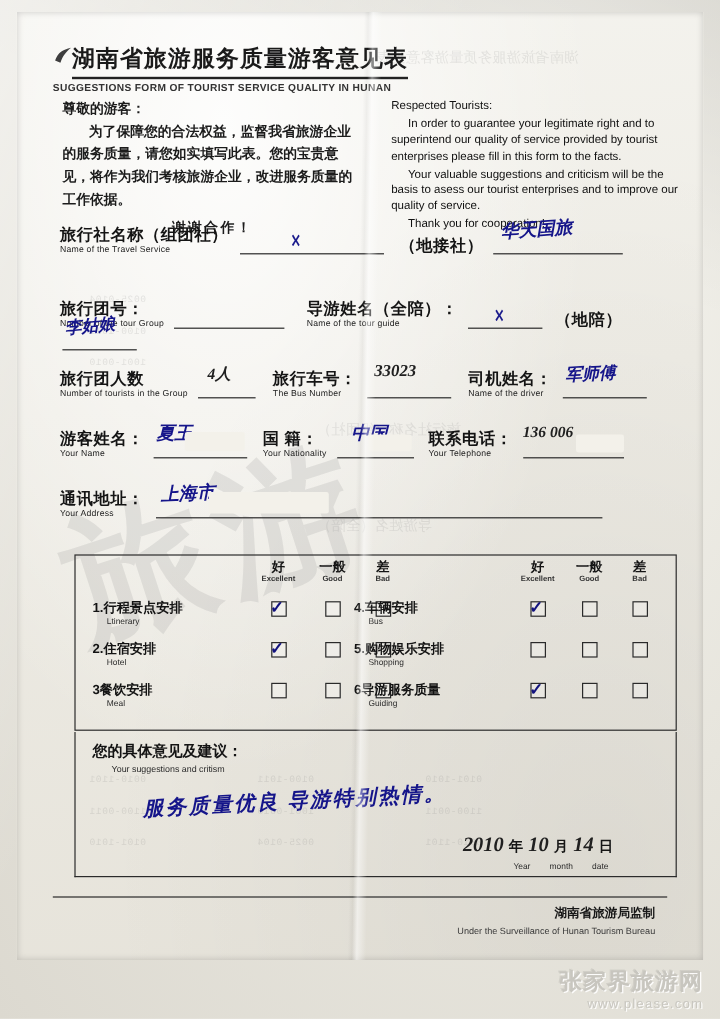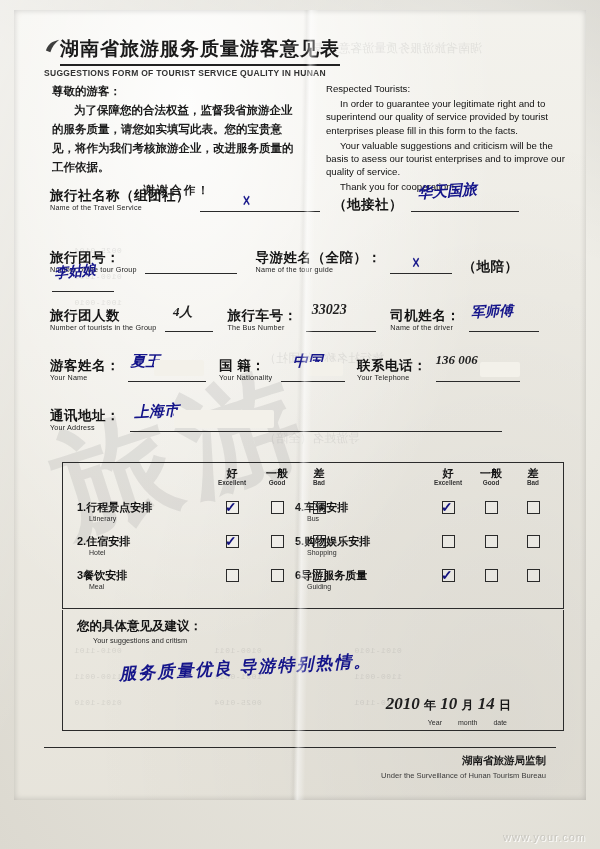--- a/index.html
+++ b/index.html
@@ -418,15 +418,16 @@
     </div>
 
     <div class="footer-rule"></div>
     <div class="footer-cn">湖南省旅游局监制</div>
     <div class="footer-en">Under the Surveillance of Hunan Tourism Bureau</div>
 
     <div class="fold"></div>
   </div>
 
   <div class="site-wm">
-    <div class="url">www.your.com</div>
+    <div class="cn">张家界旅游网</div>
+    <div class="url">www.please.com</div>
   </div>
 </div>
 
 </body></html>

